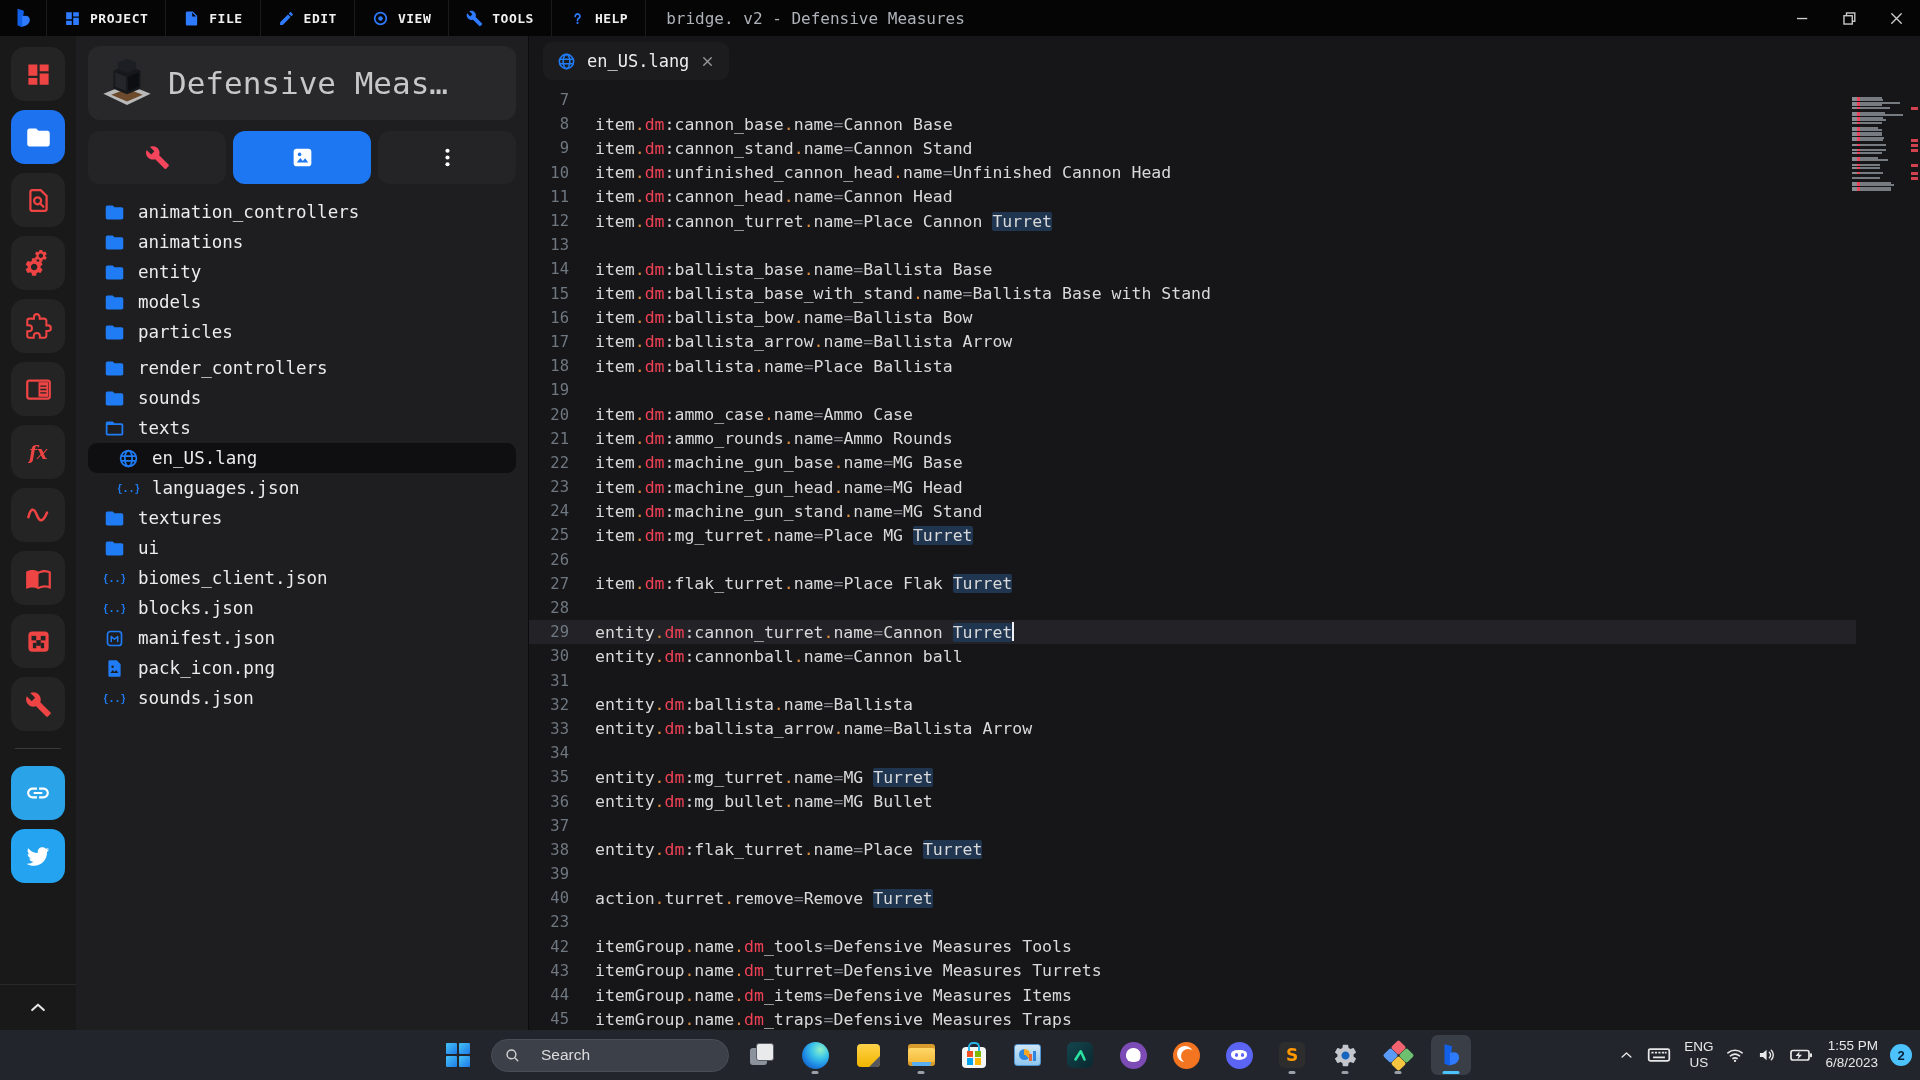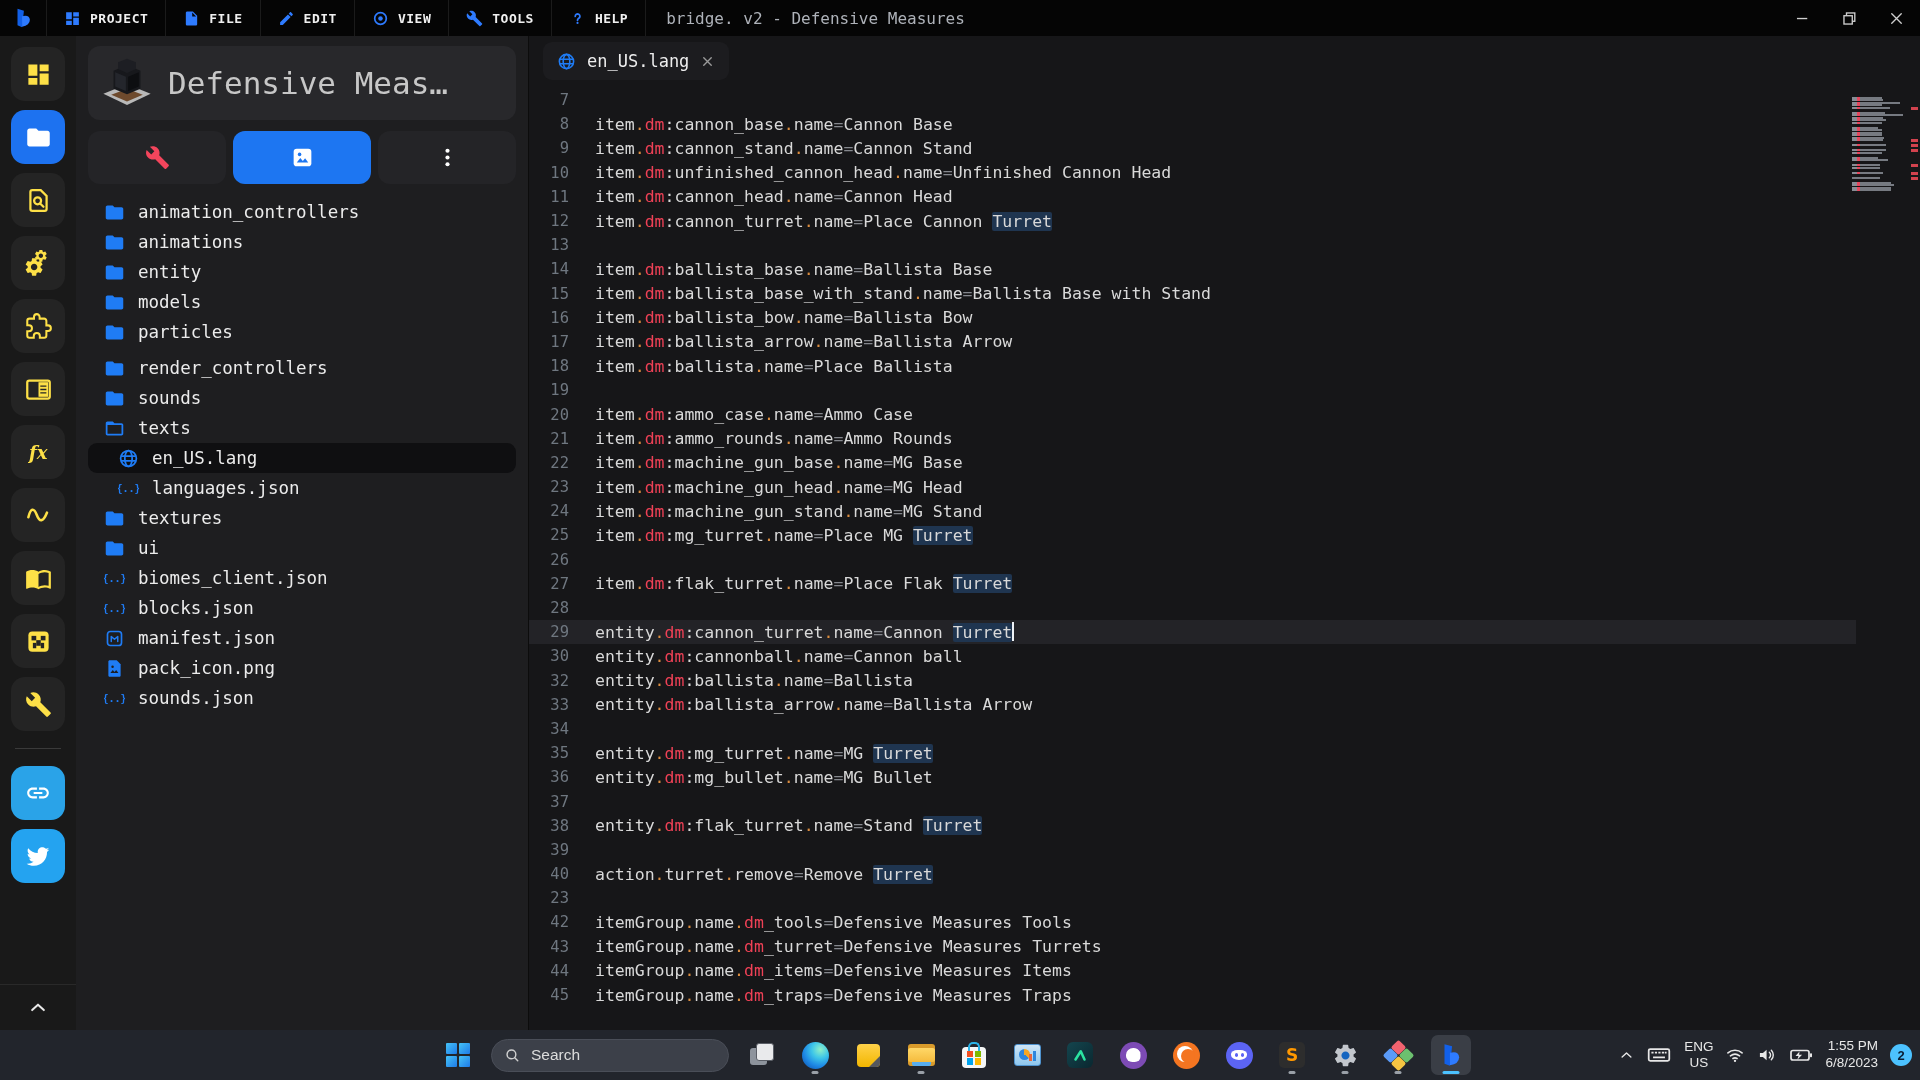--- a/index.html
+++ b/index.html
@@ -20,21 +20,21 @@
   .win-controls { margin-left:auto; display:flex; }
   .winbtn { width:47px; height:36px; display:grid; place-items:center; color:#cfcfcf; }
   .winbtn svg { width:19px; height:19px; }
 
   .main { flex:1; display:flex; min-height:0; }
 
   
   .rail { width:76px; background:#191919; display:flex; flex-direction:column; align-items:center;
           padding-top:11px; gap:9px; flex:none; }
   .rail-btn { width:54px; height:54px; border-radius:14px; background:#242424; display:grid; place-items:center;
-              color:#fde047; flex:none; }
+              color:#ef4444; flex:none; }
   .rail-btn svg { width:27px; height:27px; }
   .rail-btn.active { background:#1d72f0; color:#fff; }
   .rail-btn.social-link { background:#2aa3e8; color:#fff; }
   .rail-btn.social-twitter { background:#24a3f0; color:#fff; }
   .rail-div { width:46px; border-top:1px solid #3a3a3a; margin:8px 0; }
   .rail-footer { margin-top:auto; width:76px; height:46px; border-top:1px solid #292929;
                  display:grid; place-items:center; color:#e8e8e8; }
   .rail-footer svg { width:20px; height:20px; }
 
   
@@ -86,21 +86,21 @@
   
   .taskbar { height:50px; background:#22252c; position:relative; flex:none; font-family:"Liberation Sans", sans-serif; }
   .tb-center { position:absolute; left:438px; top:0; height:100%; display:flex; align-items:center; gap:13px; }
   .tb-item { width:40px; height:40px; border-radius:7px; display:grid; place-items:center; position:relative; flex:none; }
   .tb-item.app-active { background:#3a3e46; }
   .run-dot { position:absolute; bottom:1px; left:50%; transform:translateX(-50%); width:7px; height:3px;
              border-radius:2px; background:#9aa0a8; }
   .run-pill { position:absolute; bottom:1px; left:50%; transform:translateX(-50%); width:17px; height:3.5px;
               border-radius:2px; background:#4cc2ff; }
   .search-pill { height:33px; width:238px; border-radius:17px; background:#3c4049; border:1px solid #4a4e58;
-                 display:flex; align-items:center; gap:10px; padding-left:12px; color:#dcdcdc; font-size:15.5px; flex:none; }
+                 display:flex; align-items:center; gap:20px; padding-left:12px; color:#dcdcdc; font-size:15.5px; flex:none; }
   .search-pill svg { width:17px; height:17px; color:#cfcfcf; }
   .tray { position:absolute; right:8px; top:0; height:100%; display:flex; align-items:center; gap:12px; color:#e8e8e8; }
   .tray svg { display:block; }
   .lang { font-size:13.5px; line-height:1.15; text-align:center; }
   .clock { font-size:13.5px; line-height:1.25; text-align:right; }
   .badge { width:22px; height:22px; border-radius:50%; background:#4cc2ff; color:#0b2036; font-size:13px;
            font-weight:bold; display:grid; place-items:center; }
 
   
   .start-grid { width:24px; height:24px; display:grid; grid-template-columns:1fr 1fr; gap:2px; }
@@ -596,27 +596,28 @@
             <div class="cl"><span class="ln">21</span><span class="ct"><span class="tkt">item</span><span class="tkd">.</span><span class="tkr">dm</span><span class="tkt">:ammo_rounds</span><span class="tkd">.</span><span class="tkt">name</span><span class="tke">=</span><span class="tkt">Ammo Rounds</span></span></div>
             <div class="cl"><span class="ln">22</span><span class="ct"><span class="tkt">item</span><span class="tkd">.</span><span class="tkr">dm</span><span class="tkt">:machine_gun_base</span><span class="tkd">.</span><span class="tkt">name</span><span class="tke">=</span><span class="tkt">MG Base</span></span></div>
             <div class="cl"><span class="ln">23</span><span class="ct"><span class="tkt">item</span><span class="tkd">.</span><span class="tkr">dm</span><span class="tkt">:machine_gun_head</span><span class="tkd">.</span><span class="tkt">name</span><span class="tke">=</span><span class="tkt">MG Head</span></span></div>
             <div class="cl"><span class="ln">24</span><span class="ct"><span class="tkt">item</span><span class="tkd">.</span><span class="tkr">dm</span><span class="tkt">:machine_gun_stand</span><span class="tkd">.</span><span class="tkt">name</span><span class="tke">=</span><span class="tkt">MG Stand</span></span></div>
             <div class="cl"><span class="ln">25</span><span class="ct"><span class="tkt">item</span><span class="tkd">.</span><span class="tkr">dm</span><span class="tkt">:mg_turret</span><span class="tkd">.</span><span class="tkt">name</span><span class="tke">=</span><span class="tkt">Place MG </span><span class="tkh">Turret</span></span></div>
             <div class="cl"><span class="ln">26</span><span class="ct"></span></div>
             <div class="cl"><span class="ln">27</span><span class="ct"><span class="tkt">item</span><span class="tkd">.</span><span class="tkr">dm</span><span class="tkt">:flak_turret</span><span class="tkd">.</span><span class="tkt">name</span><span class="tke">=</span><span class="tkt">Place Flak </span><span class="tkh">Turret</span></span></div>
             <div class="cl"><span class="ln">28</span><span class="ct"></span></div>
             <div class="cl current"><span class="ln">29</span><span class="ct"><span class="tkt">entity</span><span class="tkd">.</span><span class="tkr">dm</span><span class="tkt">:cannon_turret</span><span class="tkd">.</span><span class="tkt">name</span><span class="tke">=</span><span class="tkt">Cannon </span><span class="tkh">Turret</span><span class="cursor"></span></span></div>
             <div class="cl"><span class="ln">30</span><span class="ct"><span class="tkt">entity</span><span class="tkd">.</span><span class="tkr">dm</span><span class="tkt">:cannonball</span><span class="tkd">.</span><span class="tkt">name</span><span class="tke">=</span><span class="tkt">Cannon ball</span></span></div>
+            <div class="cl"><span class="ln">31</span><span class="ct"></span></div>
             <div class="cl"><span class="ln">32</span><span class="ct"><span class="tkt">entity</span><span class="tkd">.</span><span class="tkr">dm</span><span class="tkt">:ballista</span><span class="tkd">.</span><span class="tkt">name</span><span class="tke">=</span><span class="tkt">Ballista</span></span></div>
             <div class="cl"><span class="ln">33</span><span class="ct"><span class="tkt">entity</span><span class="tkd">.</span><span class="tkr">dm</span><span class="tkt">:ballista_arrow</span><span class="tkd">.</span><span class="tkt">name</span><span class="tke">=</span><span class="tkt">Ballista Arrow</span></span></div>
             <div class="cl"><span class="ln">34</span><span class="ct"></span></div>
             <div class="cl"><span class="ln">35</span><span class="ct"><span class="tkt">entity</span><span class="tkd">.</span><span class="tkr">dm</span><span class="tkt">:mg_turret</span><span class="tkd">.</span><span class="tkt">name</span><span class="tke">=</span><span class="tkt">MG </span><span class="tkh">Turret</span></span></div>
             <div class="cl"><span class="ln">36</span><span class="ct"><span class="tkt">entity</span><span class="tkd">.</span><span class="tkr">dm</span><span class="tkt">:mg_bullet</span><span class="tkd">.</span><span class="tkt">name</span><span class="tke">=</span><span class="tkt">MG Bullet</span></span></div>
             <div class="cl"><span class="ln">37</span><span class="ct"></span></div>
-            <div class="cl"><span class="ln">38</span><span class="ct"><span class="tkt">entity</span><span class="tkd">.</span><span class="tkr">dm</span><span class="tkt">:flak_turret</span><span class="tkd">.</span><span class="tkt">name</span><span class="tke">=</span><span class="tkt">Stand </span><span class="tkh">Turret</span></span></div>
+            <div class="cl"><span class="ln">38</span><span class="ct"><span class="tkt">entity</span><span class="tkd">.</span><span class="tkr">dm</span><span class="tkt">:flak_turret</span><span class="tkd">.</span><span class="tkt">name</span><span class="tke">=</span><span class="tkt">Place </span><span class="tkh">Turret</span></span></div>
             <div class="cl"><span class="ln">39</span><span class="ct"></span></div>
             <div class="cl"><span class="ln">40</span><span class="ct"><span class="tkt">action</span><span class="tkd">.</span><span class="tkt">turret</span><span class="tkd">.</span><span class="tkt">remove</span><span class="tke">=</span><span class="tkt">Remove </span><span class="tkh">Turret</span></span></div>
             <div class="cl"><span class="ln">23</span><span class="ct"></span></div>
             <div class="cl"><span class="ln">42</span><span class="ct"><span class="tkt">itemGroup</span><span class="tkd">.</span><span class="tkt">name</span><span class="tkd">.</span><span class="tkr">dm</span><span class="tkt">_tools</span><span class="tke">=</span><span class="tkt">Defensive Measures Tools</span></span></div>
             <div class="cl"><span class="ln">43</span><span class="ct"><span class="tkt">itemGroup</span><span class="tkd">.</span><span class="tkt">name</span><span class="tkd">.</span><span class="tkr">dm</span><span class="tkt">_turret</span><span class="tke">=</span><span class="tkt">Defensive Measures Turrets</span></span></div>
             <div class="cl"><span class="ln">44</span><span class="ct"><span class="tkt">itemGroup</span><span class="tkd">.</span><span class="tkt">name</span><span class="tkd">.</span><span class="tkr">dm</span><span class="tkt">_items</span><span class="tke">=</span><span class="tkt">Defensive Measures Items</span></span></div>
             <div class="cl"><span class="ln">45</span><span class="ct"><span class="tkt">itemGroup</span><span class="tkd">.</span><span class="tkt">name</span><span class="tkd">.</span><span class="tkr">dm</span><span class="tkt">_traps</span><span class="tke">=</span><span class="tkt">Defensive Measures Traps</span></span></div>
           </div>
         <div class="minimap">
             <div class="mm-row"></div>

